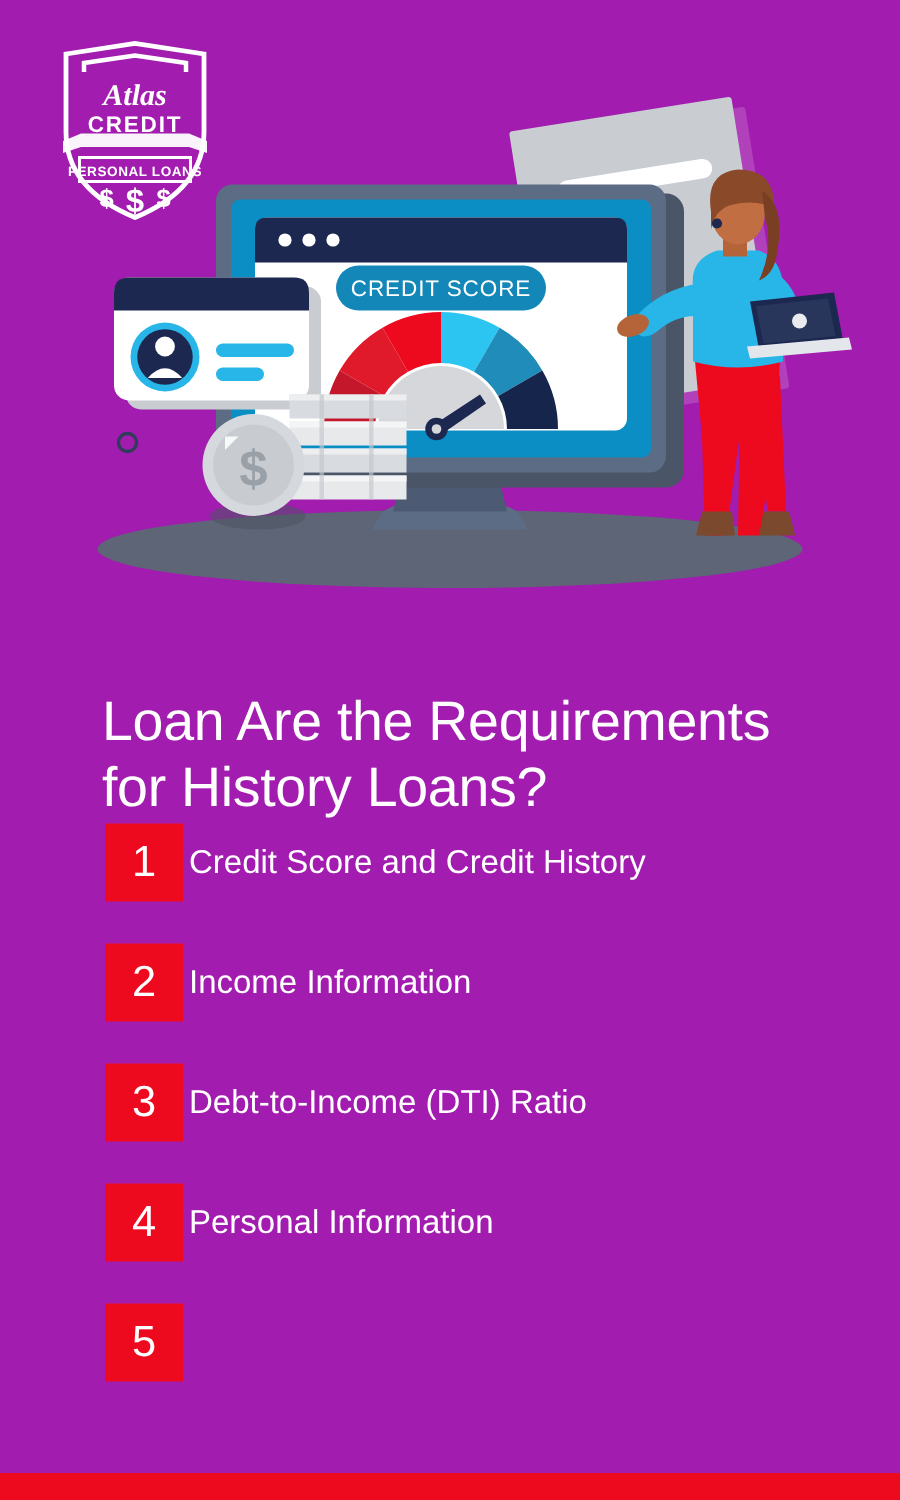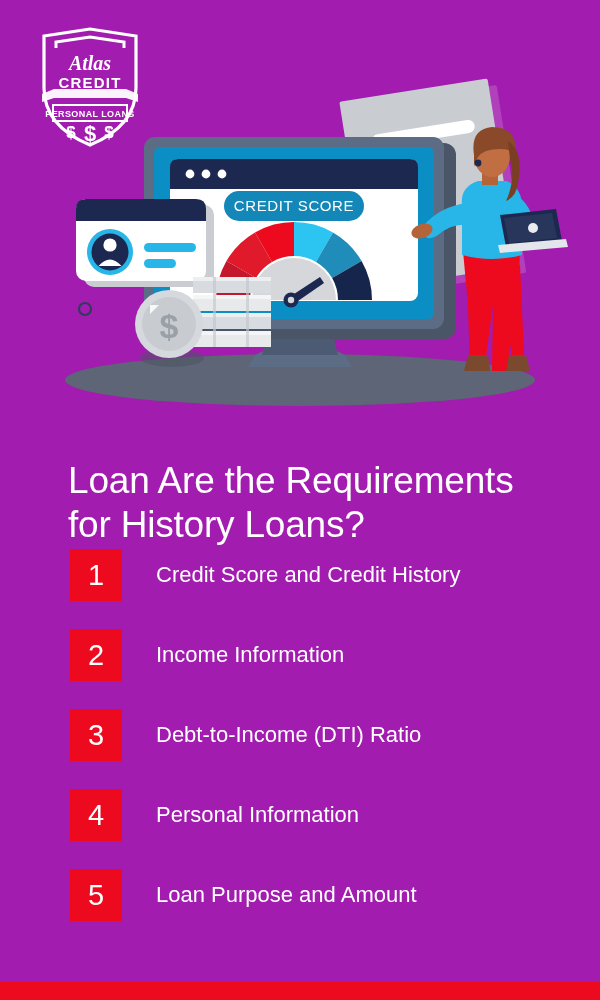--- a/index.html
+++ b/index.html
@@ -28,21 +28,21 @@
     left: 38px;
     top: 26px;
     width: 104px;
     height: 122px;
   }
 
   
   #illustration {
     position: absolute;
     left: 0;
-    top: 55px;
+    top: 41px;
     width: 600px;
     height: 360px;
   }
 
   
   #headline {
     position: absolute;
     left: 68px;
     top: 434px;
     width: 500px;
@@ -75,21 +75,21 @@
     color: #ffffff;
     display: flex;
     align-items: center;
     justify-content: center;
     font-size: 29px;
     line-height: 1;
     font-weight: 400;
     flex: 0 0 auto;
   }
   .req-label {
-    margin-left: 34px;
+    margin-left: 4px;
     color: #ffffff;
     font-size: 22px;
     line-height: 26px;
     font-weight: 400;
     white-space: nowrap;
   }
 
   
   #bottom-bar {
     position: absolute;
@@ -283,20 +283,19 @@
       <div class="req-label">Debt-to-Income (DTI) Ratio</div>
     </div>
 
     <div class="req-item">
       <div class="req-num">4</div>
       <div class="req-label">Personal Information</div>
     </div>
 
     <div class="req-item">
       <div class="req-num">5</div>
-      <div class="req-label">Loan Purpose and Amount</div>
     </div>
 
   </div>
 
   <div id="bottom-bar"></div>
 
 </div>
 
 </body></html>

